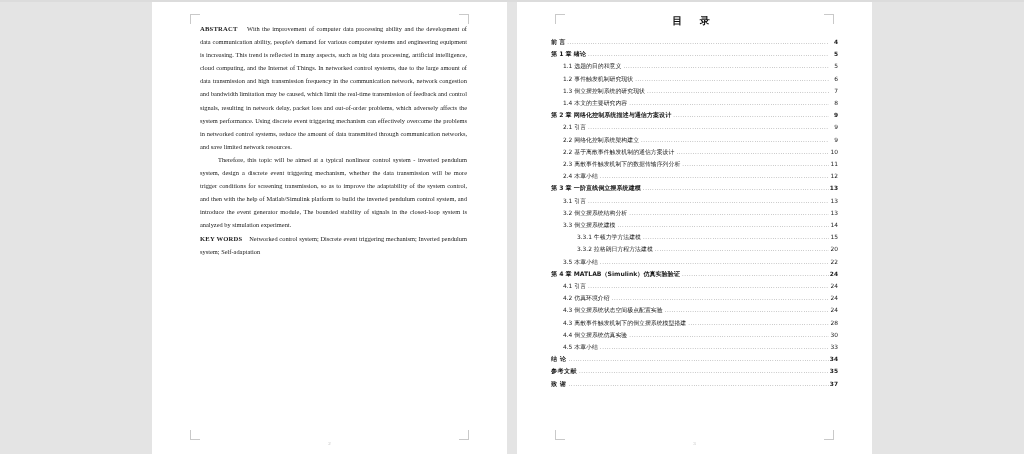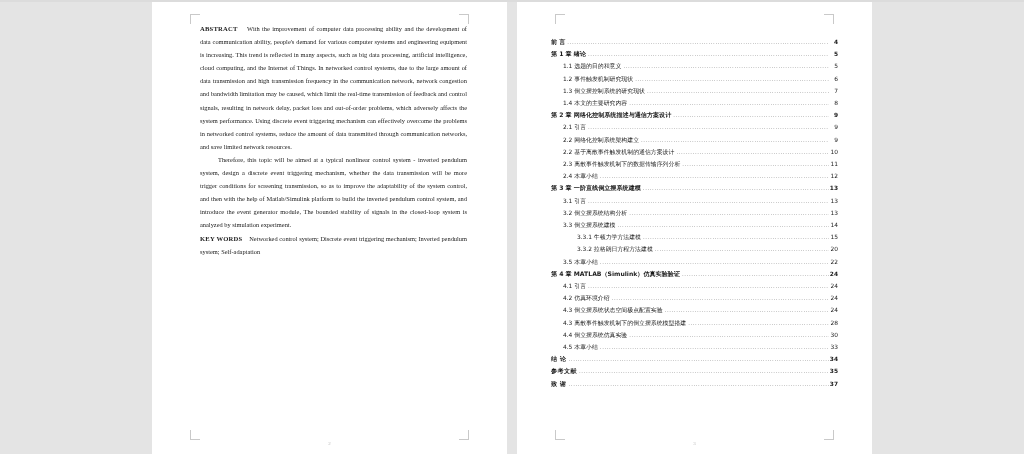--- a/index.html
+++ b/index.html
@@ -169,20 +169,21 @@
 
     <div class="folio">2</div>
   </div>
 
   <div class="page page-right">
     <div class="cmark tl"></div>
     <div class="cmark tr"></div>
     <div class="cmark bl"></div>
     <div class="cmark br"></div>
 
+    <div class="toc-title cjk">目  录</div>
 
     <div class="toc-list" id="toc-list">
         <div class="toc-row cjk lvl-0">
           <span class="lbl">前  言</span>
           <span class="dots">........................................................................................................................................................................................................</span>
           <span class="pg">4</span>
         </div>
         <div class="toc-row cjk lvl-0">
           <span class="lbl">第 1 章  绪论</span>
           <span class="dots">........................................................................................................................................................................................................</span>

